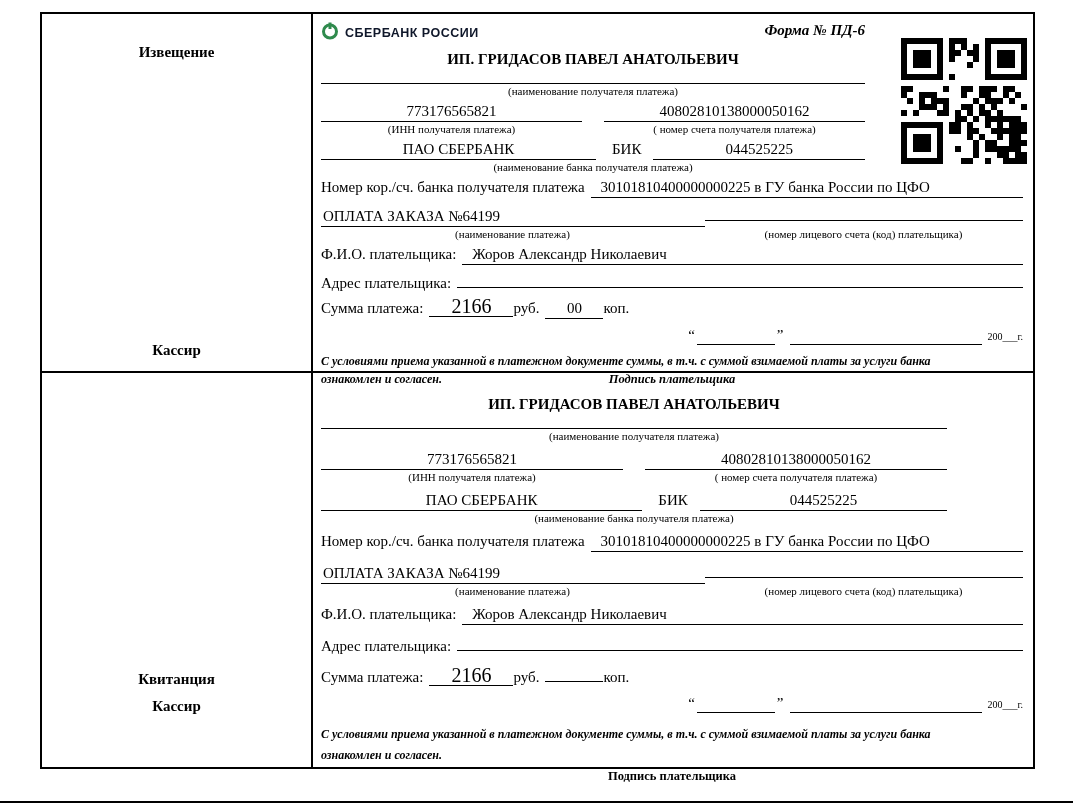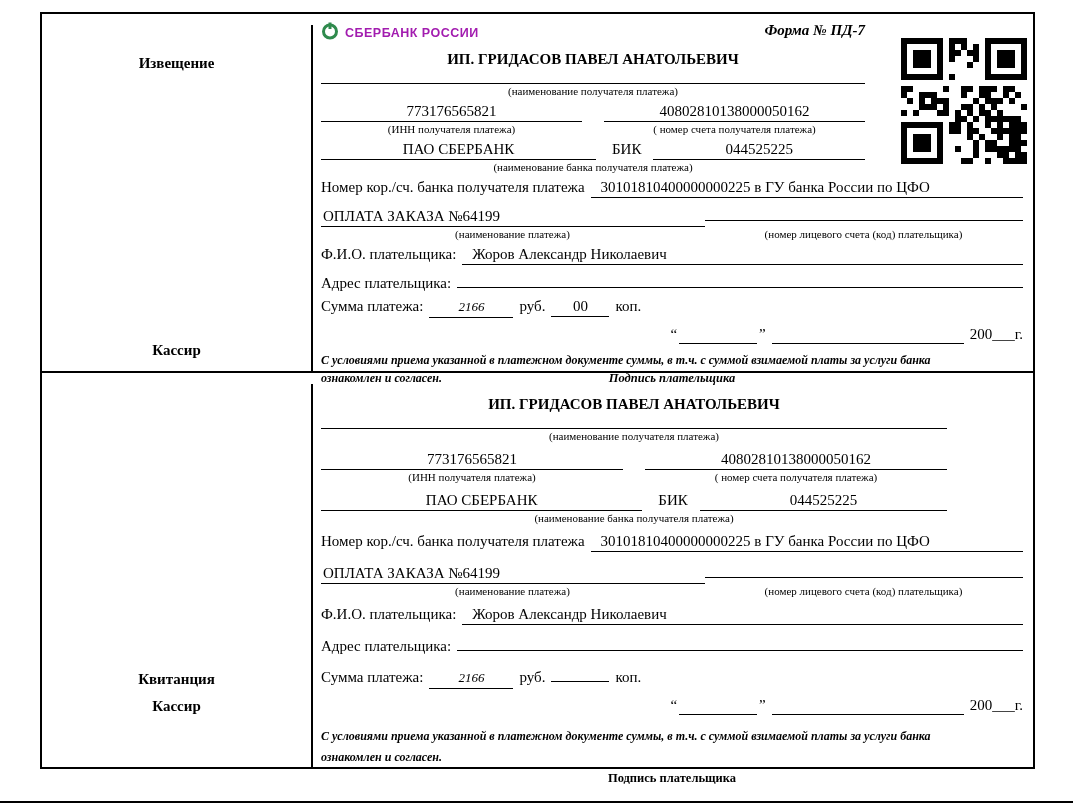--- a/index.html
+++ b/index.html
@@ -6,21 +6,21 @@
   html,body { background:#fff; }
   body {
     width:1073px; height:807px; position:relative; overflow:hidden;
     font-family:"Liberation Serif", serif; color:#000;
   }
   .sheet { position:absolute; left:40px; top:12px; width:995px; }
   .slip { display:flex; border:2px solid #000; background:#fff; }
   .slip-notice { height:361px; }
   .slip-receipt { height:398px; margin-top:-2px; }
 
-  .side { width:271px; border-right:2px solid #000; display:flex; flex-direction:column; align-items:center;margin-top:11px; }
+  .side { width:271px; border-right:2px solid #000; display:flex; flex-direction:column; align-items:center; }
   .slip-notice .side { justify-content:space-between; padding:30px 0 12px; }
   .slip-receipt .side { justify-content:flex-end; gap:10px; padding-bottom:52px; }
   .side-label { font-weight:bold; font-size:15px; }
 
   .content { flex:1; position:relative; padding:5px 10px 4px 8px; display:flex; flex-direction:column; }
   .slip-notice .content > * + * { margin-top:3px; }
   .slip-receipt .content > * + * { margin-top:6px; }
   .content > .capr, .content > .cap { margin-top:0 !important; }
 
   .row { display:flex; align-items:baseline; }
@@ -35,37 +35,37 @@
   .f1 { flex:1; } .f12 { flex:1.2; } .f13 { flex:1.3; }
   .seg { font-size:15px; line-height:20px; min-height:20px; }
   .c { text-align:center; }
   .grow { flex:1; margin-left:6px; font-size:15px; line-height:20px; min-height:20px; }
   .vpad { padding-left:10px; }
   .corrv { padding-left:10px; white-space:nowrap; }
   .purpose { padding-left:2px; white-space:nowrap; }
 
   .hdr { justify-content:space-between; align-items:flex-start; min-height:24px; }
   .logo { display:flex; align-items:center; gap:6px; }
-  .logo-text { color:#a21caf; font-weight:bold; font-size:12.5px; letter-spacing:.5px;
+  .logo-text { color:#0f172a; font-weight:bold; font-size:12.5px; letter-spacing:.5px;
                font-family:"Liberation Sans", sans-serif; }
   .form-no { font-weight:bold; font-style:italic; font-size:15px; }
 
   .payee { text-align:center; font-weight:bold; font-size:15px; line-height:20px; padding-bottom:14px; }
   .biklabel { font-size:15px; margin:0 12px 0 16px; }
 
-  .amt { width:84px; margin-left:6px; font-size:13px; line-height:20px; min-height:20px;font-style:italic; }
+  .amt { width:84px; margin-left:6px; font-size:20px; line-height:20px; min-height:20px; }
   .kop { width:58px; margin-left:6px; font-size:15px; line-height:20px; min-height:20px; }
-  .pad6 { margin-left:6px; }
+  .pad6 { }
 
   .daterow { justify-content:flex-end; align-items:baseline; }
   .slip-notice .daterow { margin-top:6px; }
   .q { font-size:15px; line-height:20px; }
   .dayline { width:78px; margin:0 2px; align-self:stretch; }
   .monthline { width:192px; margin:0 6px; align-self:stretch; }
-  .yr { font-size:15px; }
+  .yr { font-size:10px; }
 
   .terms { font-size:12px; font-weight:bold; line-height:15px;font-style:italic; }
   .slip-notice .terms-first { margin-top:9px; }
   .slip-receipt .terms-first { margin-top:14px; }
   .trow { position:relative; }
   .sign { position:absolute; left:50%; transform:translateX(-50%); font-weight:bold; font-size:12.5px; }
   .sign-center { text-align:center; font-weight:bold; font-size:12.5px; margin-top:4px; }
 
   .qr { position:absolute; top:24px; right:6px; width:126px; height:126px; background:#fff; }
 
@@ -217,21 +217,21 @@
       <div class="row hdr cw">
         <div class="logo">
           <span>
             <svg width="18" height="18" viewBox="0 0 18 18">
                 <circle cx="9" cy="9.5" r="6.5" fill="none" stroke="#2f8a4d" stroke-width="3"></circle>
                 <rect x="7.5" y="0.5" width="3" height="6.5" fill="#2f8a4d"></rect>
               </svg>
           </span>
           <span class="logo-text">СБЕРБАНК РОССИИ</span>
         </div>
-        <div class="form-no">Форма № ПД-7</div>
+        <div class="form-no">Форма № ПД-6</div>
       </div>
 
       <div class="payee line cw">ИП. ГРИДАСОВ ПАВЕЛ АНАТОЛЬЕВИЧ</div>
       <div class="cap cw">(наименование получателя платежа)</div>
 
       <div class="row cw g34">
         <span class="line seg c f1">773176565821</span>
         <span class="line seg c f1">40802810138000050162</span>
       </div>
       <div class="row cw g34 capr">

